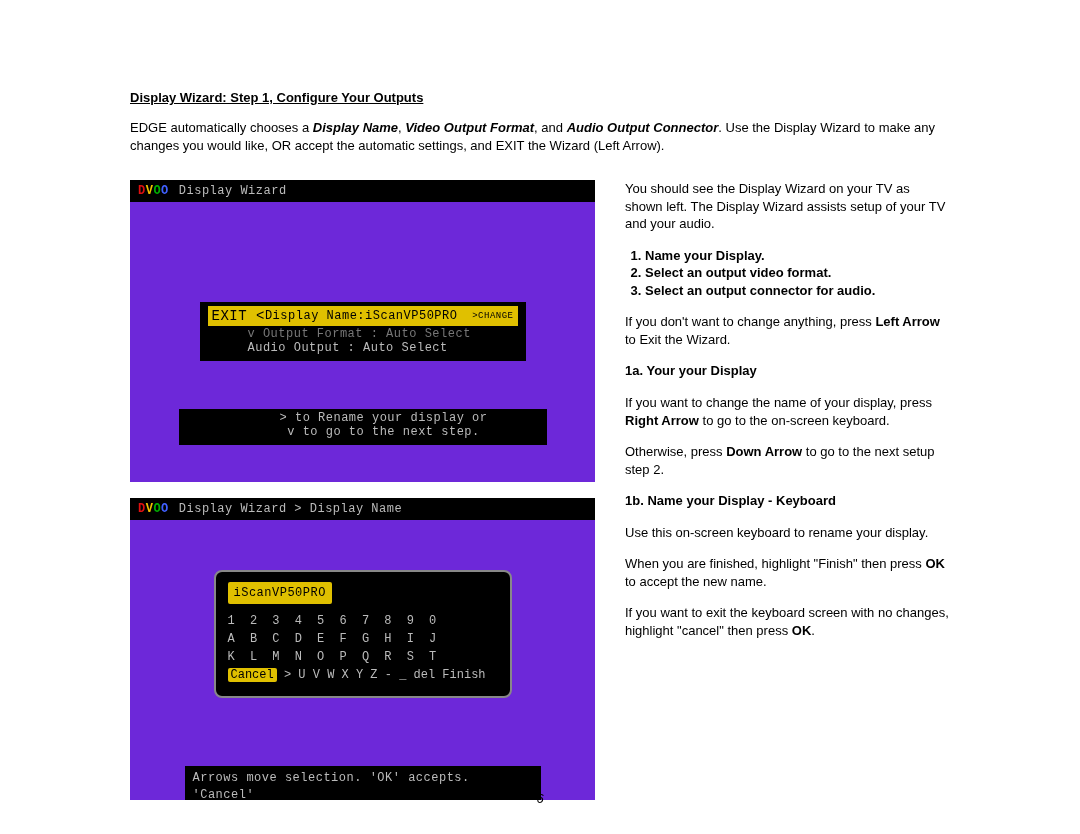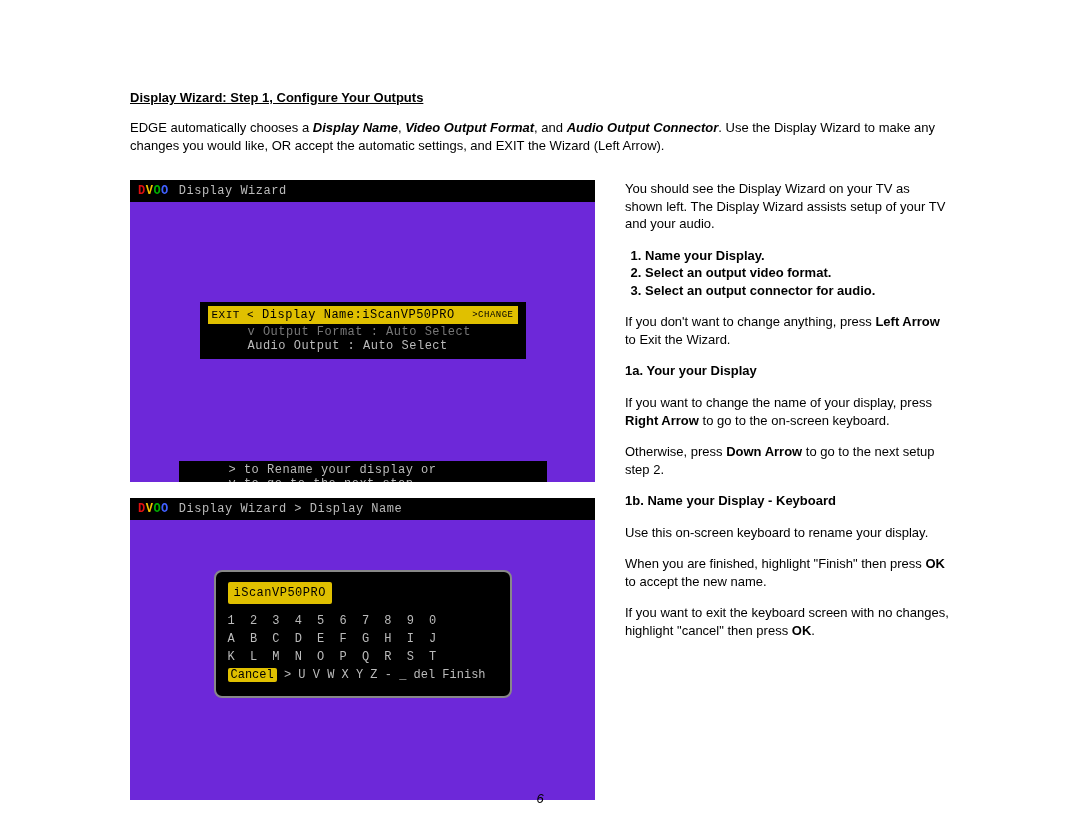--- a/index.html
+++ b/index.html
@@ -72,41 +72,41 @@
     margin: 100px auto 0;
   }
   .hl-row {
     background: #e0c000;
     color: #000;
     padding: 2px 4px;
     display: flex;
     align-items: center;
   }
   .hl-row .tag {
-    font-size: 11px;
-    margin-right: 8px;
+    font-size: 14px;
   }
   .hl-row .post {
     font-size: 9px;
     margin-left: auto;
   }
   .row2 {
     padding: 1px 4px 0 40px;
     color: #777;
   }
   .row3 {
     padding: 0 4px 2px 40px;
     color: #bbb;
   }
   .hint1 {
     background: #000;
     padding: 2px 8px 6px 50px;
     color: #bbb;
     width: 310px;
-    margin: 102px auto 0;
+    margin: 48px auto 0;
+    text-align: center;
   }
   
   .kbbox {
     background: #000;
     border: 2px solid #888;
     border-radius: 8px;
     padding: 10px 12px 12px 12px;
     width: 270px;
     margin: 50px auto 0;
     color: #bbb;
@@ -205,20 +205,24 @@
         </div>
         <div class="kbbox">
           <div class="kb-name">iScanVP50PRO</div>
           <div class="kb-row">1 2 3 4 5 6 7 8 9 0</div>
           <div class="kb-row">A B C D E F G H I J</div>
           <div class="kb-row">K L M N O P Q R S T</div>
           <div class="kb-last">
             <span class="kb-cancel">Cancel</span><span> &gt; U V W X Y Z - _ del   Finish</span>
           </div>
         </div>
+        <div class="hint2">
+          <div>Arrows move selection. 'OK' accepts. 'Cancel'</div>
+
+        </div>
       </div>
 
     </div>
 
     <div class="rightcol">
       <p>You should see the Display Wizard on your TV as shown left.  The Display Wizard assists setup of your TV and your audio.</p>
       <ol class="steps">
         <li>Name your Display.</li>
         <li>Select an output video format.</li>
         <li>Select an output connector for audio.</li>

